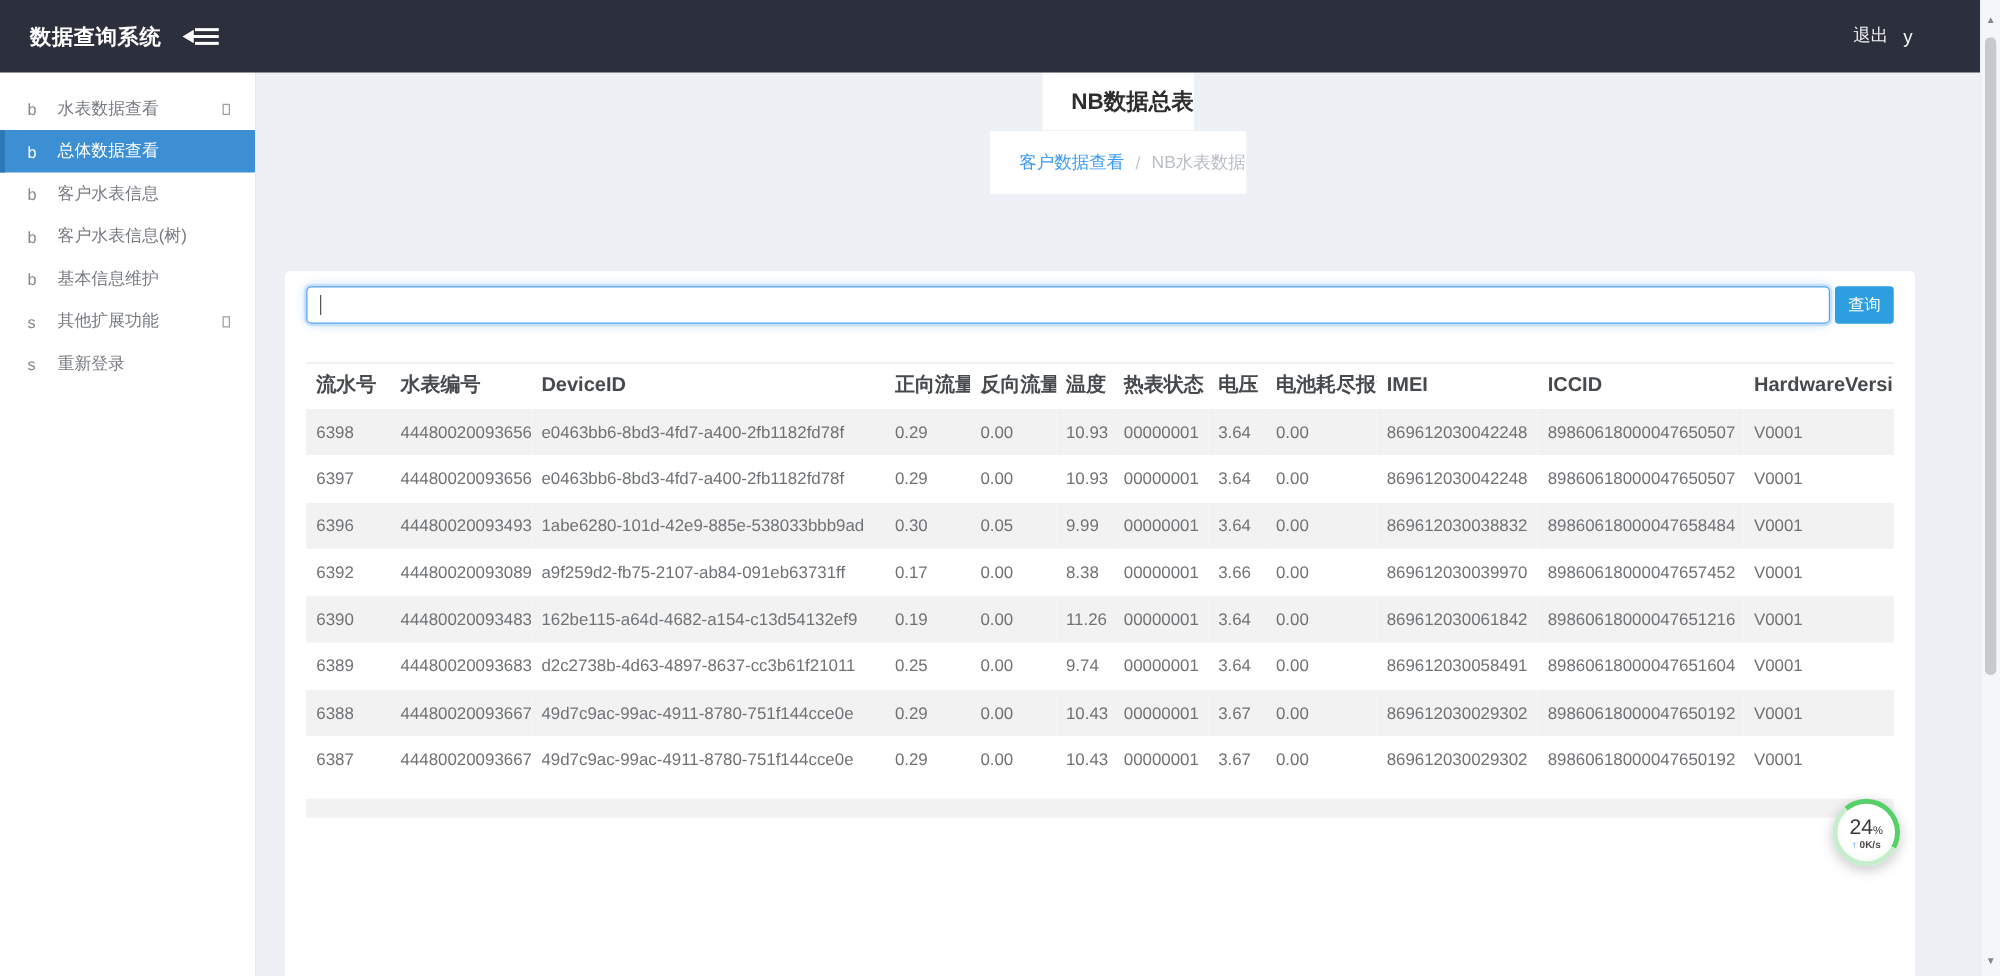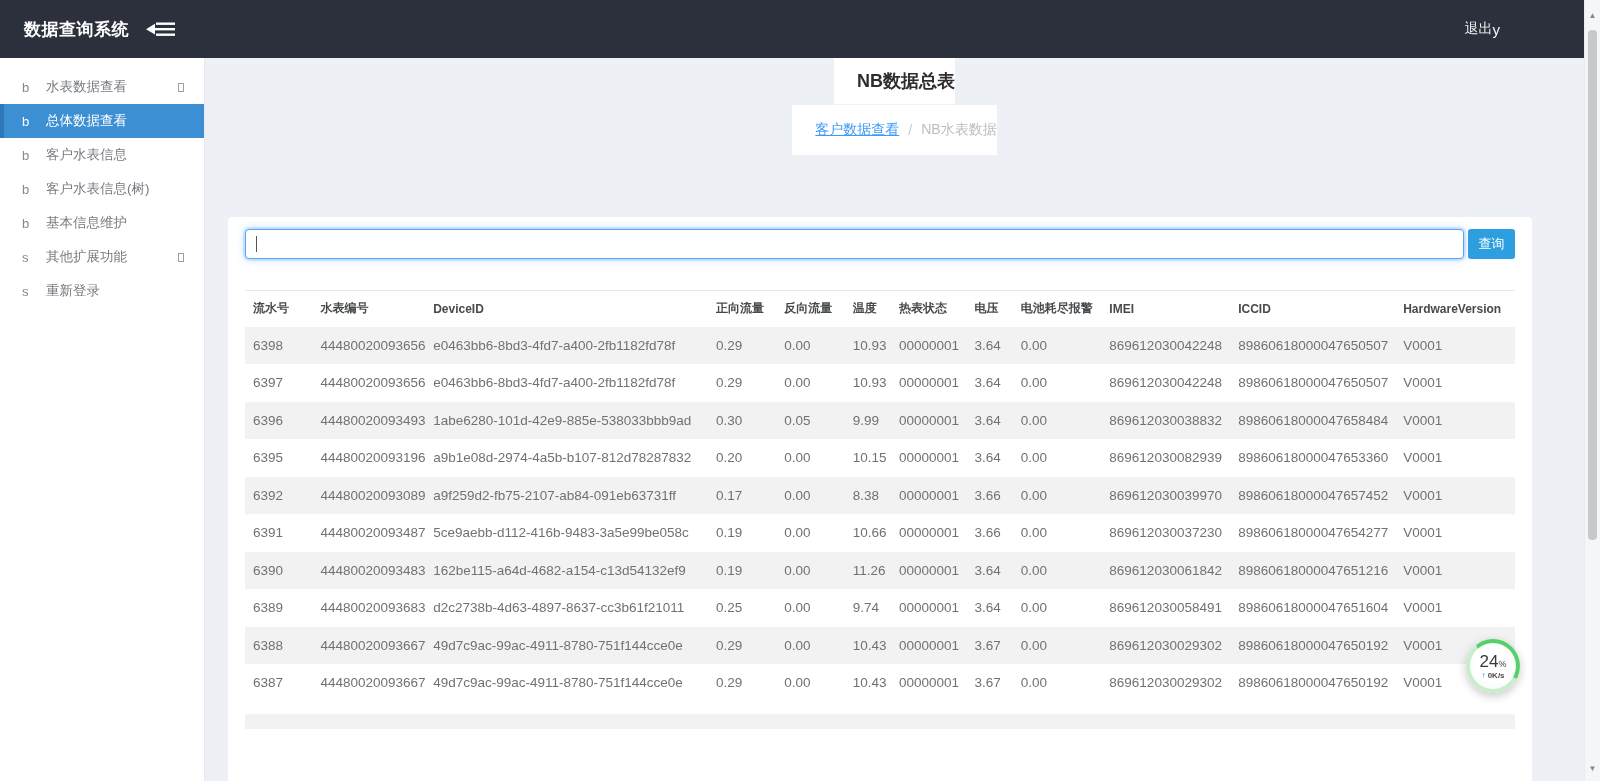--- a/index.html
+++ b/index.html
@@ -21,21 +21,21 @@
   }
 
   
   .topbar{
     position:absolute;left:0;top:0;right:16px;height:58px;
     background:var(--header-bg);display:flex;z-index:5;
   }
   .brand{display:flex;align-items:center;padding-left:24px;}
   .brand-title{color:#fff;font-size:17px;font-weight:700;letter-spacing:.5px;}
   .collapse-icon{margin-left:14px;display:inline-flex;cursor:pointer;}
-  .topbar-right{margin-left:auto;display:flex;align-items:center;padding-right:84px;}
+  .topbar-right{margin-left:auto;display:flex;align-items:center;gap:12px;padding-right:54px;}
   .logout{color:#f2f3f5;font-size:14px;cursor:pointer;}
   .username{color:#f2f3f5;font-size:15px;cursor:pointer;}
 
   
   .sidebar{
     position:absolute;left:0;top:58px;bottom:0;width:205px;background:#fff;
     border-right:1px solid #e6e9ed;padding-top:12px;z-index:4;
   }
   .side-item{
     height:34px;display:flex;align-items:center;padding-left:22px;
@@ -51,21 +51,21 @@
     background:var(--active-blue);color:#fff;
     border-left:4px solid var(--active-border);padding-left:18px;
   }
   .side-item.active .si-icon{color:#fff;}
 
   
   .main{position:absolute;left:205px;top:58px;right:16px;bottom:0;display:flex;flex-direction:column;overflow:hidden;align-items:center;}
   .title-bar{height:47px;background:#fff;display:flex;align-items:center;padding-left:23px;border-bottom:1px solid #f0f1f2;}
   .page-title{font-size:18px;font-weight:700;color:#2e2e30;}
   .crumb-bar{height:50px;background:#fff;display:flex;align-items:center;padding-left:23px;font-size:14px;}
-  .crumb-link{color:var(--link-blue);cursor:pointer;text-decoration:underline;}
+  .crumb-link{color:var(--link-blue);cursor:pointer;}
   .crumb-sep{color:#c4c9ce;margin:0 9px;}
   .crumb-current{color:#b9bec4;}
   .content{flex:1;background:var(--content-bg);padding:62px 52px 0 23px;overflow:hidden;}
   .card{background:#fff;border-radius:4px;padding:12px 17px 20px 17px;min-height:600px;}
 
   
   .search-row{display:flex;align-items:center;}
   .search-wrap{position:relative;flex:1;}
   .search-input{
     width:100%;height:30px;border:1px solid #57a4f2;border-radius:4px;
@@ -76,21 +76,21 @@
   @keyframes blink{50%{opacity:0;}}
   .search-btn{
     margin-left:4px;height:30px;width:47px;border:none;border-radius:3px;
     background:var(--button-blue);color:#fff;font-size:13px;cursor:pointer;
     font-family:inherit;
   }
 
   
   table.data{width:1270px;border-collapse:collapse;table-layout:fixed;margin-top:31px;border-top:1px solid #e7e8ea;}
   table.data th{
-    height:36px;text-align:left;padding:0 2px 0 8px;font-size:12px;font-weight:700;color:#474a4d;white-space:nowrap;overflow:hidden;
+    height:36px;text-align:left;padding:0 2px 0 8px;font-size:16px;font-weight:700;color:#474a4d;white-space:nowrap;overflow:hidden;
   }
   table.data td{
     height:37.5px;padding:0 2px 0 8px;font-size:13.5px;color:#6f7275;white-space:nowrap;overflow:hidden;
   }
   table.data tbody tr:nth-child(odd){background:var(--stripe);}
   table.data th:nth-child(1),table.data td:nth-child(1){width:67px;}
   table.data th:nth-child(2),table.data td:nth-child(2){width:112px;}
   table.data th:nth-child(3),table.data td:nth-child(3){width:281px;}
   table.data th:nth-child(4),table.data td:nth-child(4){width:68px;}
   table.data th:nth-child(5),table.data td:nth-child(5){width:68px;}
@@ -253,59 +253,31 @@
               <td>0.05</td>
               <td>9.99</td>
               <td>00000001</td>
               <td>3.64</td>
               <td>0.00</td>
               <td>869612030038832</td>
               <td>89860618000047658484</td>
               <td>V0001</td>
             </tr>
             <tr>
-              <td>6395</td>
-              <td>44480020093196</td>
-              <td>a9b1e08d-2974-4a5b-b107-812d78287832</td>
-              <td>0.20</td>
-              <td>0.00</td>
-              <td>10.15</td>
-              <td>00000001</td>
-              <td>3.64</td>
-              <td>0.00</td>
-              <td>869612030082939</td>
-              <td>89860618000047653360</td>
-              <td>V0001</td>
-            </tr>
-            <tr>
               <td>6392</td>
               <td>44480020093089</td>
               <td>a9f259d2-fb75-2107-ab84-091eb63731ff</td>
               <td>0.17</td>
               <td>0.00</td>
               <td>8.38</td>
               <td>00000001</td>
               <td>3.66</td>
               <td>0.00</td>
               <td>869612030039970</td>
               <td>89860618000047657452</td>
-              <td>V0001</td>
-            </tr>
-            <tr>
-              <td>6391</td>
-              <td>44480020093487</td>
-              <td>5ce9aebb-d112-416b-9483-3a5e99be058c</td>
-              <td>0.19</td>
-              <td>0.00</td>
-              <td>10.66</td>
-              <td>00000001</td>
-              <td>3.66</td>
-              <td>0.00</td>
-              <td>869612030037230</td>
-              <td>89860618000047654277</td>
               <td>V0001</td>
             </tr>
             <tr>
               <td>6390</td>
               <td>44480020093483</td>
               <td>162be115-a64d-4682-a154-c13d54132ef9</td>
               <td>0.19</td>
               <td>0.00</td>
               <td>11.26</td>
               <td>00000001</td>

